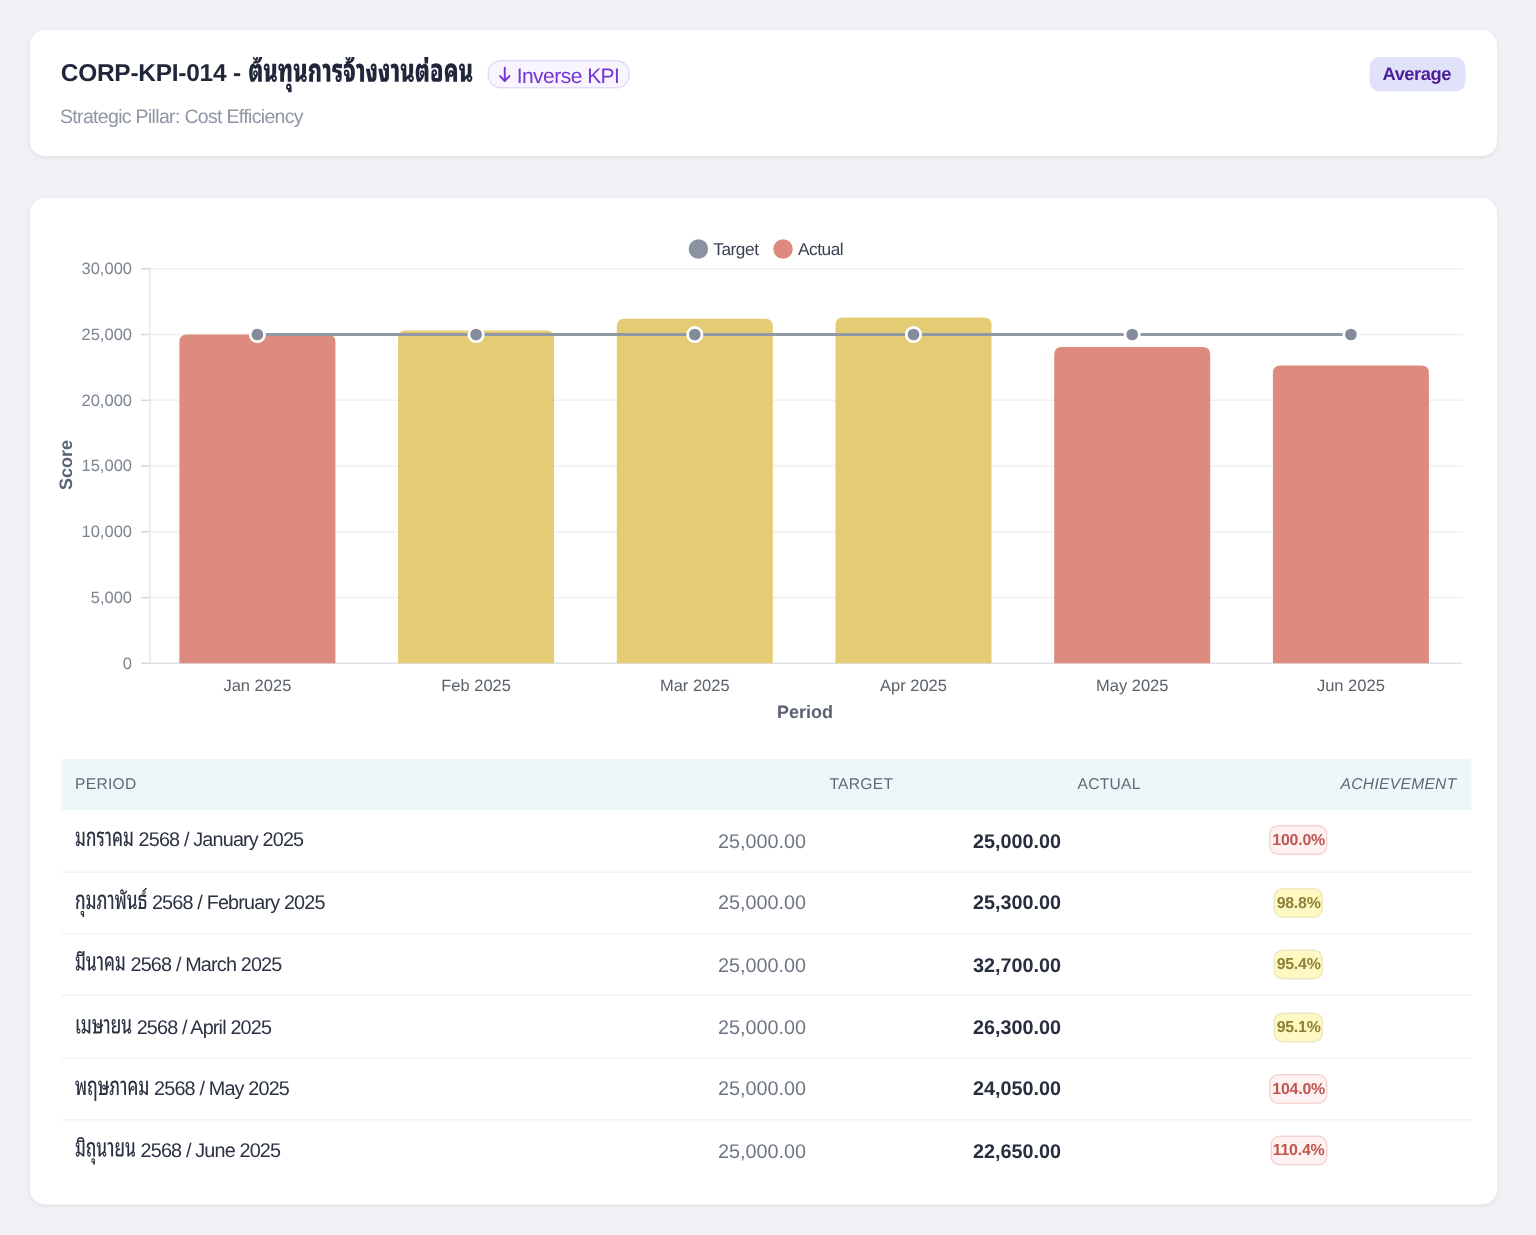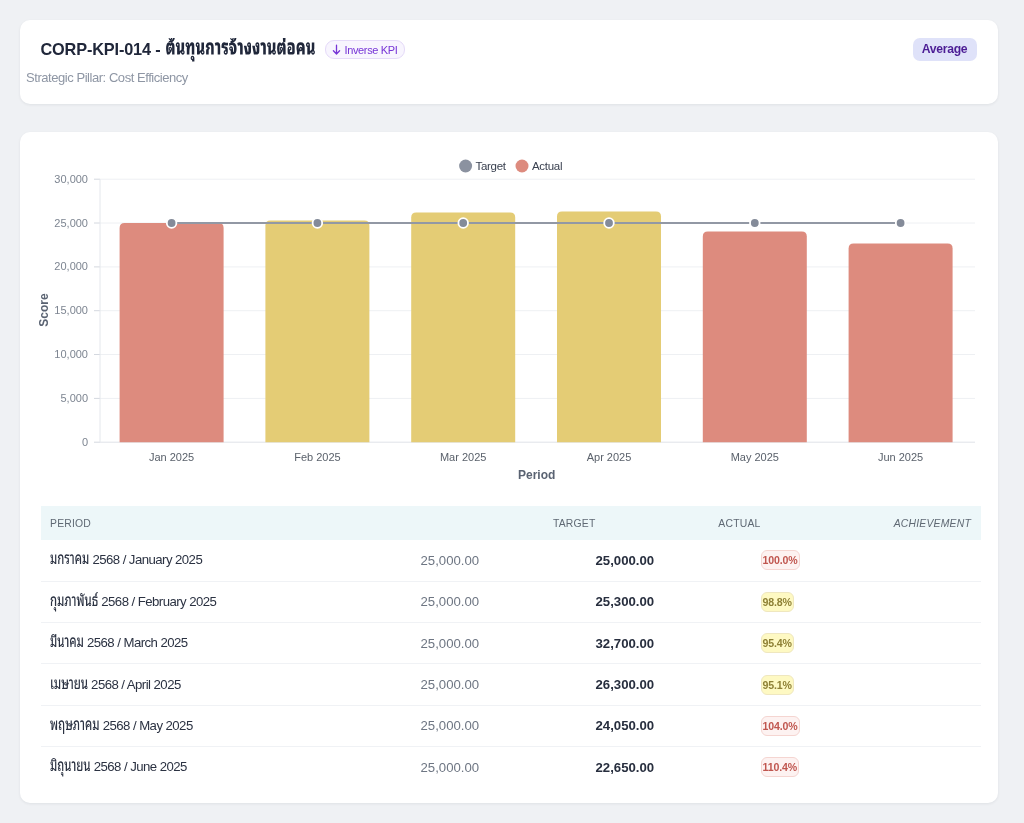--- a/index.html
+++ b/index.html
@@ -1,29 +1,29 @@
 <!DOCTYPE html>
 <html><head><meta charset="utf-8"><style>
 * { margin:0; padding:0; box-sizing:border-box; }
 html,body { width:1024px; height:823px; background:#eff1f4; font-family:"Liberation Sans",sans-serif; position:relative; }
 .card { position:absolute; left:20px; width:978px; background:#fff; border-radius:10px; box-shadow:0 1px 3px rgba(16,24,40,.07); }
 .c1 { top:20px; height:84px; }
 .c2 { top:132px; height:671px; }
 .trow { position:absolute; left:20.5px; top:17.5px; height:24px; display:flex; align-items:center; }
 .title { font-size:16.3px; font-weight:bold; color:#20273a; letter-spacing:-.15px; }
-.ibadge { margin-left:9px; height:19.5px; padding:0 6.5px; display:inline-flex; align-items:center; background:#f8f5fe; border:1px solid #e5daf9; border-radius:9px; font-size:11px; letter-spacing:-.35px; color:#7634d6; }
-.sub { position:absolute; left:6px; top:49.5px; font-size:13px; letter-spacing:-.45px; color:#8e96a4; }
+.ibadge { margin-left:9px; height:19.5px; padding:0 6.5px; display:inline-flex; align-items:center; background:#f8f5fe; border:1px solid #e5daf9; border-radius:9px; font-size:14px; letter-spacing:-.35px; color:#7634d6; }
+.sub { position:absolute; left:20px; top:49.5px; font-size:13px; letter-spacing:-.45px; color:#8e96a4; }
 .avg { position:absolute; right:21.5px; top:18px; width:64px; height:23px; padding-bottom:2px; background:#dfe2f9; border-radius:7px; font-size:12.2px; font-weight:bold; letter-spacing:-.3px; color:#4c1d95; display:flex; align-items:center; justify-content:center; }
 table { border-collapse:collapse; margin:0 20.5px; width:940.5px; table-layout:fixed; }
 thead tr { height:34px; background:#edf7f9; }
 th { font-size:10.4px; font-weight:normal; color:#5f6974; letter-spacing:.2px; text-align:right; padding:0; }
 th.p { text-align:left; padding-left:9.5px; }
 tbody tr { height:41.3px; border-bottom:1px solid #f0f2f5; }
 tbody tr.last { border-bottom:none; }
-td { padding:0; text-align:left; font-size:13.2px; }
+td { padding:0; text-align:center; font-size:13.2px; }
 td.p { text-align:left; padding-left:9.5px; }
 td.p svg { display:block; }
 td.t { color:#6e7683; }
 td.a { font-weight:bold; color:#272e3e; }
 td.ach { padding-right:10px; }
 th.last { padding-right:10px;font-style:italic; }
 .badge { display:inline-block; height:20px; line-height:19px; padding:0 1px; border-radius:6px; font-size:10.6px; letter-spacing:-.15px; font-weight:bold; }
 .badge.r { background:#fdf2f1; border:1px solid #f5d5d1; color:#c0564f; }
 .badge.y { background:#fef9c3; border:1px solid #efe7bf; color:#8f8136; }
 th:nth-child(1),td:nth-child(1) { width:380px; }

